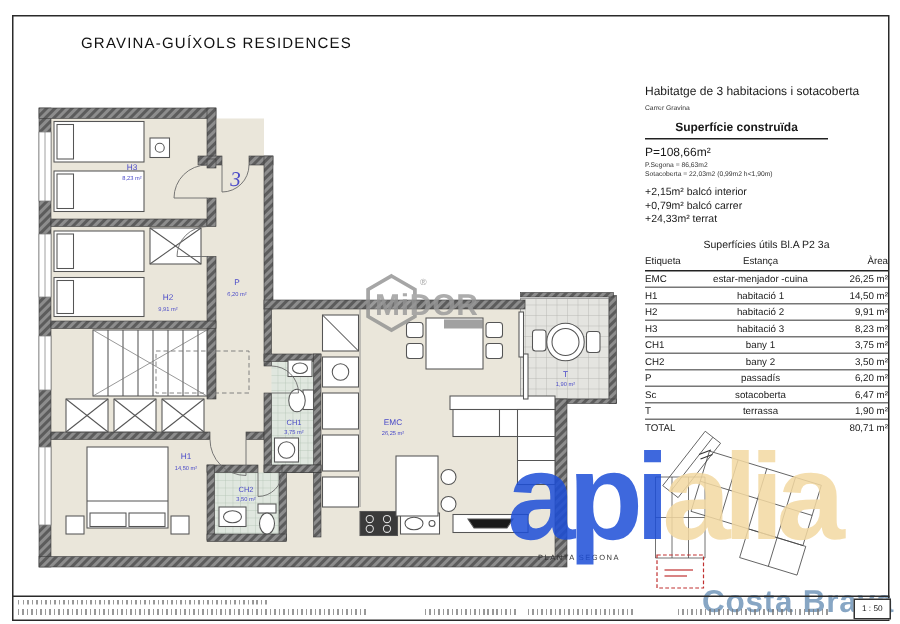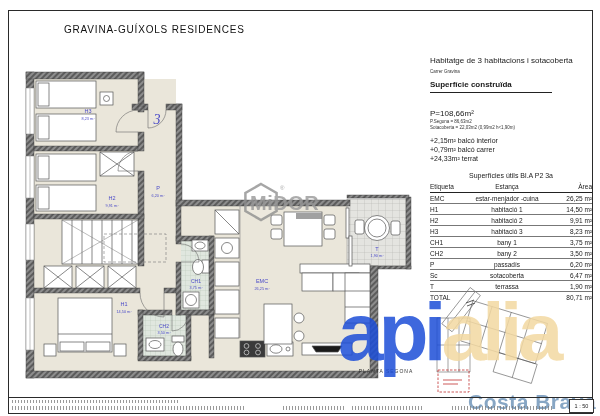--- a/index.html
+++ b/index.html
@@ -3,29 +3,29 @@
 <meta charset="utf-8">
 <style>
   html,body{margin:0;padding:0;background:#ffffff;}
   .page{position:relative;width:600px;height:416px;background:#fff;overflow:hidden;
         font-family:"Liberation Sans",sans-serif;color:#1a1a1a;}
   .abs{position:absolute;}
   
   .frame{left:8px;top:10px;width:583px;height:402px;border:1px solid #2a2a2a;z-index:7;pointer-events:none;}
   .footer-line{left:8px;top:397px;width:585px;height:1px;background:#2a2a2a;z-index:7;}
   
-  .page-title{left:54px;top:24px;font-size:10px;letter-spacing:.8px;color:#111;z-index:8;margin-left:10px;}
+  .page-title{left:54px;top:24px;font-size:10px;letter-spacing:.8px;color:#111;z-index:8;}
   
   .right-col{left:430px;top:56px;width:162px;z-index:4;}
   .rc-h{font-size:8px;font-weight:normal;line-height:10px;}
   .rc-sub{font-size:7.5px;line-height:10px;}
   .rc-tiny{font-size:4.5px;line-height:6px;color:#333;margin-top:3px;}
   .rc-sec{font-size:8px;font-weight:bold;margin-top:5px;border-bottom:1px solid #222;
-          padding-bottom:2px;width:122px;line-height:10px;}
-  .rc-big{font-size:8px;line-height:10px;margin-top:16px;}
+          padding-bottom:2px;width:122px;line-height:10px;text-align:center;}
+  .rc-big{font-size:8px;line-height:10px;margin-top:4px;}
   .rc-tiny2{font-size:4.5px;line-height:6px;color:#333;}
   .rc-extra{font-size:7px;line-height:9px;}
   .rc-extra.first{margin-top:5px;}
   .tbl-title{font-size:7px;text-align:center;margin-top:9px;}
   table.areas{width:100%;border-collapse:collapse;font-size:6.5px;margin-top:2px;}
   table.areas th{font-weight:normal;border-bottom:1.5px solid #222;padding:2px 0;}
   table.areas td{padding:1.5px 0;border-bottom:1px solid #777;}
   table.areas tr.total td{border-bottom:none;border-top:1.5px solid #222;padding-top:2px;}
   .c-code{text-align:left;width:36px;}
   .c-room{text-align:center;}

